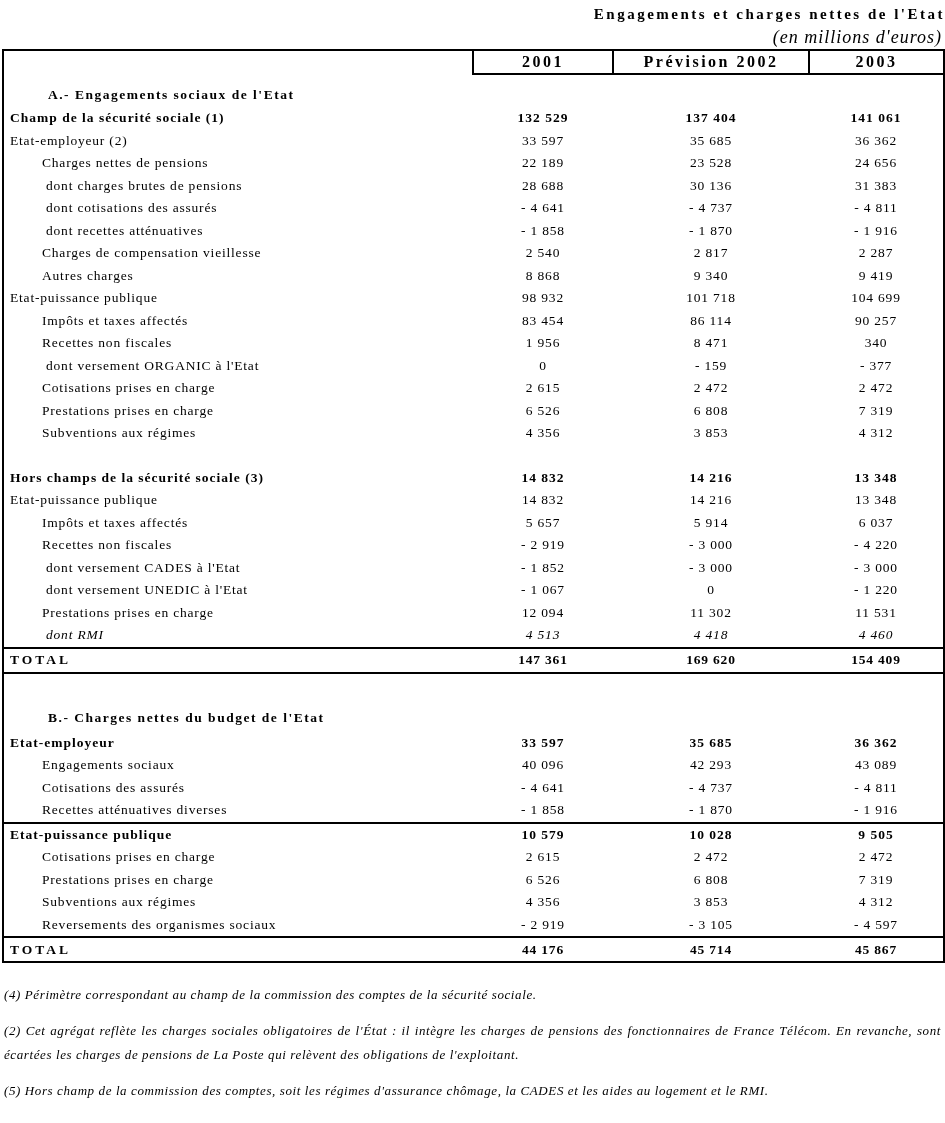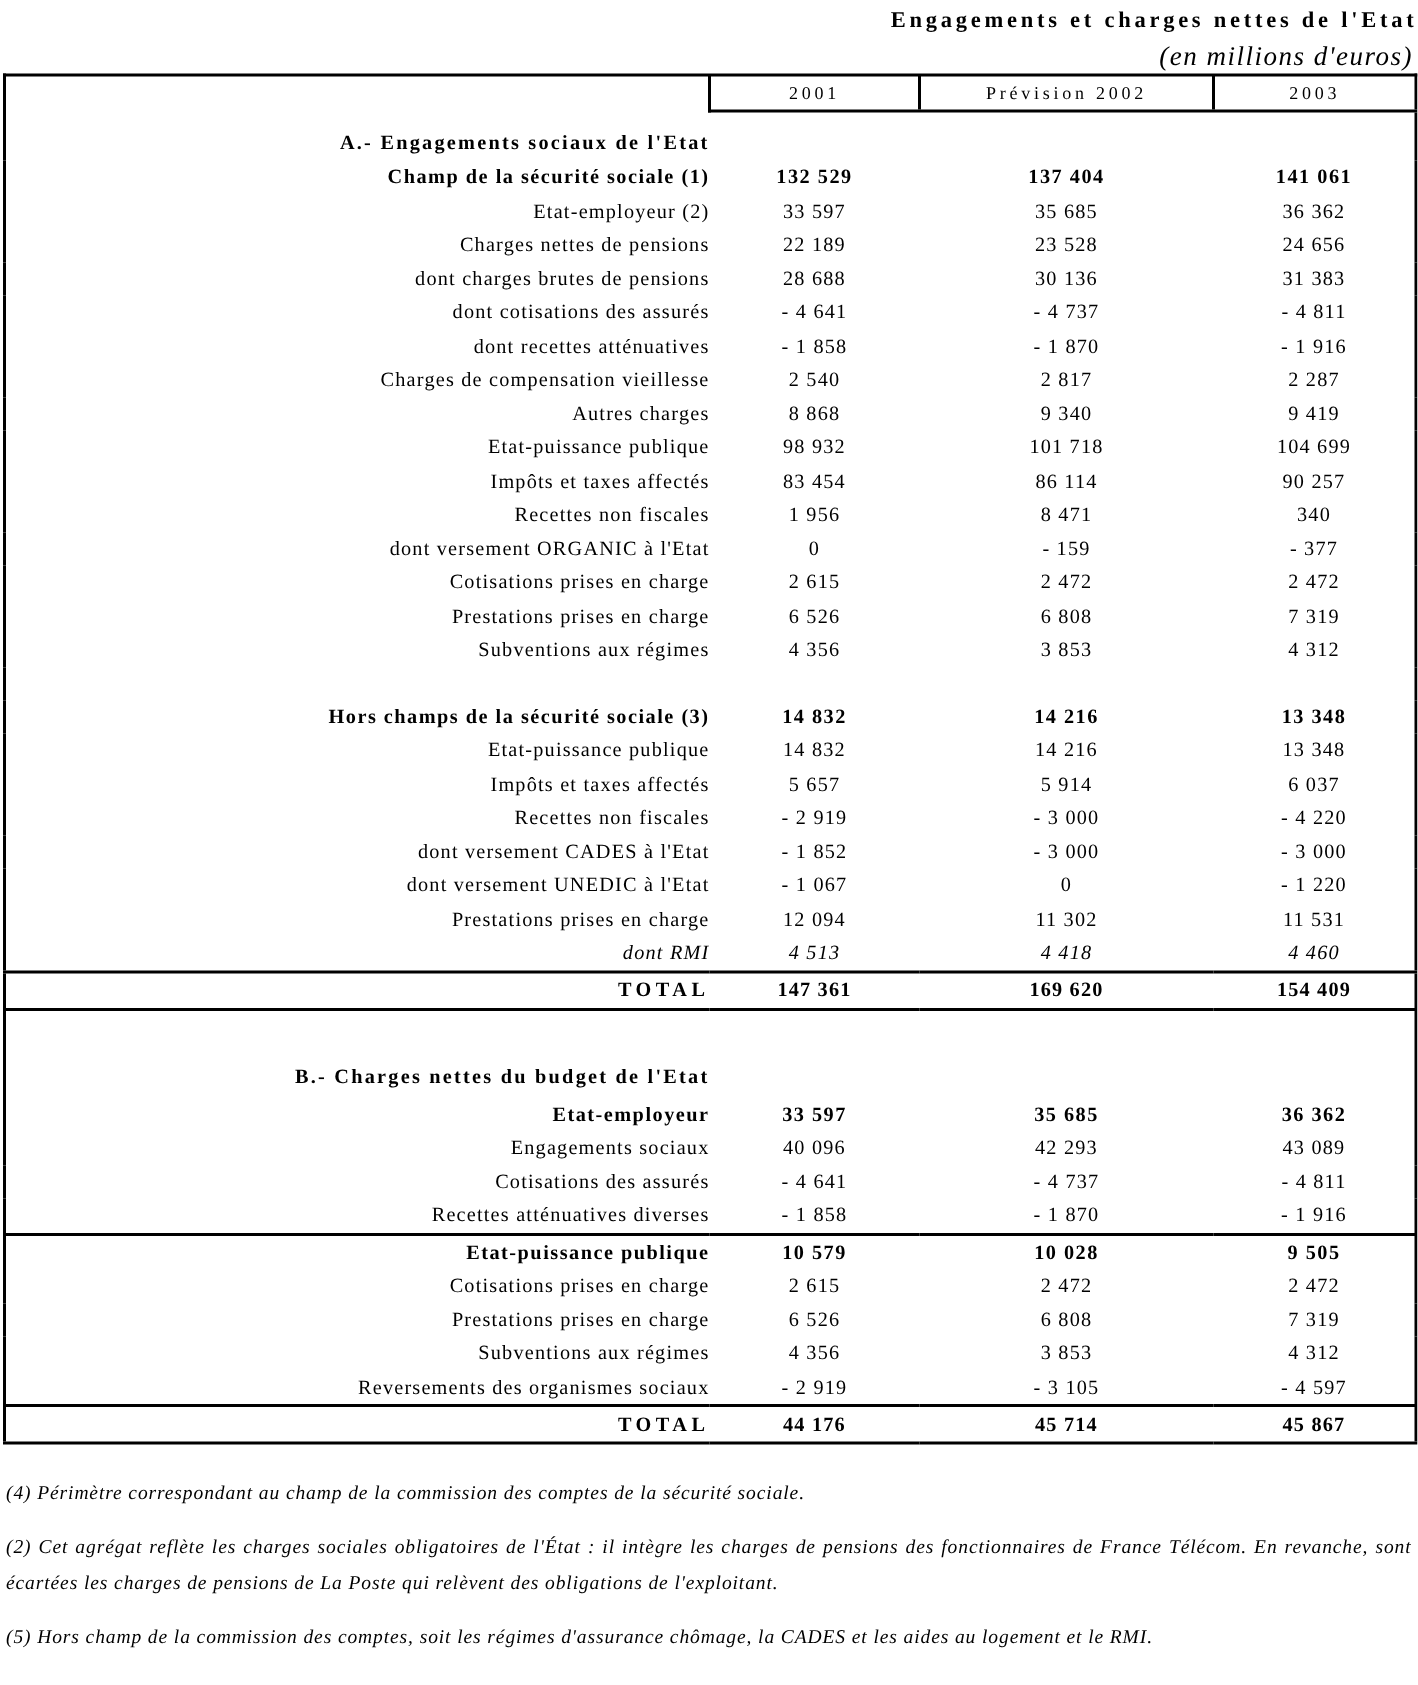--- a/index.html
+++ b/index.html
@@ -23,44 +23,44 @@
     font-size:13.5px;letter-spacing:0.8px;
   }
   table.main,table.main th,table.main td{border:0 solid #000;}
   table.main{border:2px solid #000;}
   col.c-label{width:470px;}
   col.c-2001{width:140px;}
   col.c-prev{width:196px;}
   col.c-2003{width:135px;}
   th,td{padding:0;vertical-align:middle;white-space:nowrap;overflow:hidden;}
   thead th{
-    height:22px;font-weight:normal;text-align:center;
-    font-size:12px;letter-spacing:2.5px;
+    height:22px;font-weight:bold;text-align:center;
+    font-size:16px;letter-spacing:2.5px;
   }
   thead th.year{border-bottom:2px solid #000;border-left:2px solid #000;}
   td.val{text-align:center;border-left:2px solid #000;}
-  td.lab{text-align:right;padding-left:6px;}
+  td.lab{text-align:left;padding-left:6px;}
   tr td{height:22.5px;}
   tr.blank td{height:22px;}
   tr.section_a td{height:28px;vertical-align:bottom;padding-bottom:4px;}
   tr.section_b td{height:30px;vertical-align:bottom;padding-bottom:6px;}
   tr.section_a td.lab,tr.section_b td.lab{
     font-weight:bold;padding-left:44px;letter-spacing:1.5px;
   }
   tr.b td{font-weight:bold;letter-spacing:1px;}
   tr.i td{font-style:italic;}
   tr.total td{
     height:23px;font-weight:bold;
     border-top:2.5px solid #000;border-bottom:2.5px solid #000;
   }
   tr.total td.lab{letter-spacing:3px;}
   tr.topline td{border-top:2px solid #000;}
   td.ind0{padding-left:6px;}
   td.ind1{padding-left:38px;}
-  td.ind2{padding-left:72px;}
+  td.ind2{padding-left:42px;}
   .footnotes{margin:20px 4px 0 4px;font-style:italic;font-size:13px;
     letter-spacing:0.6px;line-height:1.85;}
   .footnote{margin:0 0 12px 0;}
   .footnote.just{text-align:justify;}
   .source-note{margin:18px 4px 0 4px;font-style:italic;font-size:13px;
     letter-spacing:0.6px;}
 </style>
 </head>
 <body>
 

